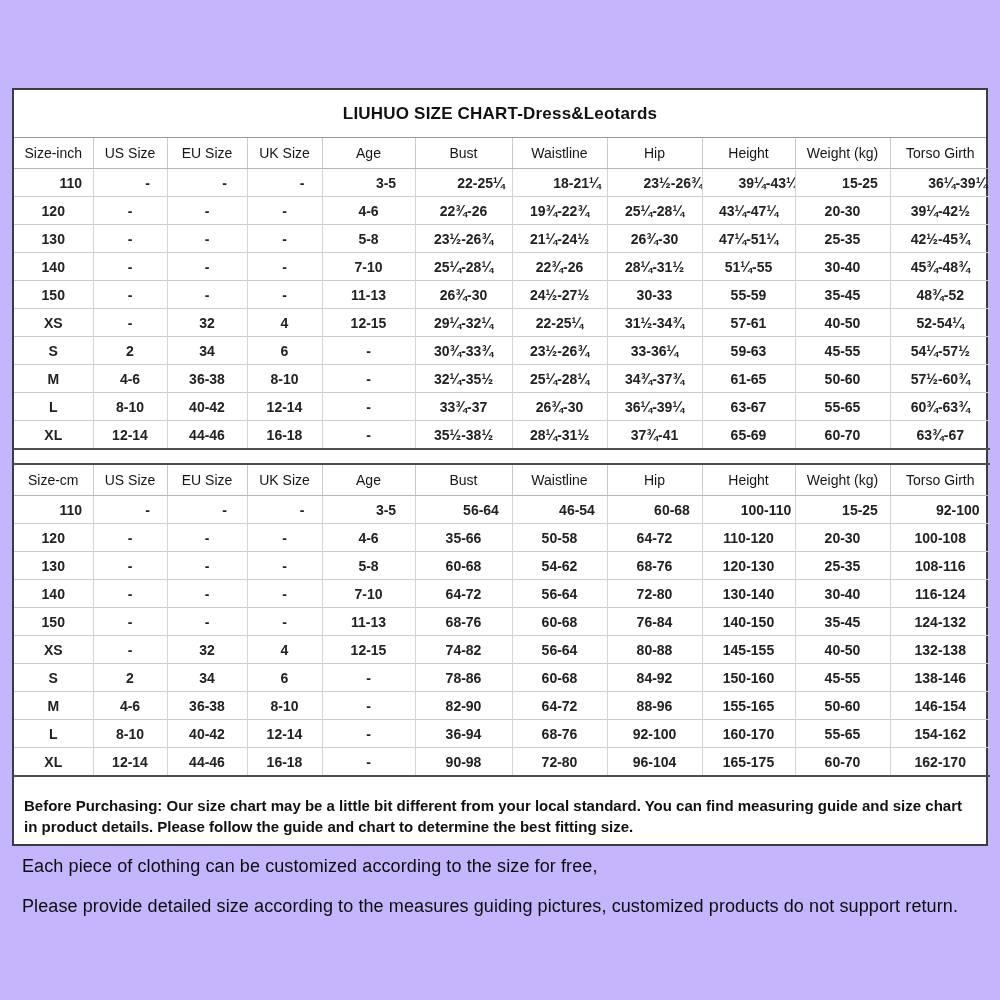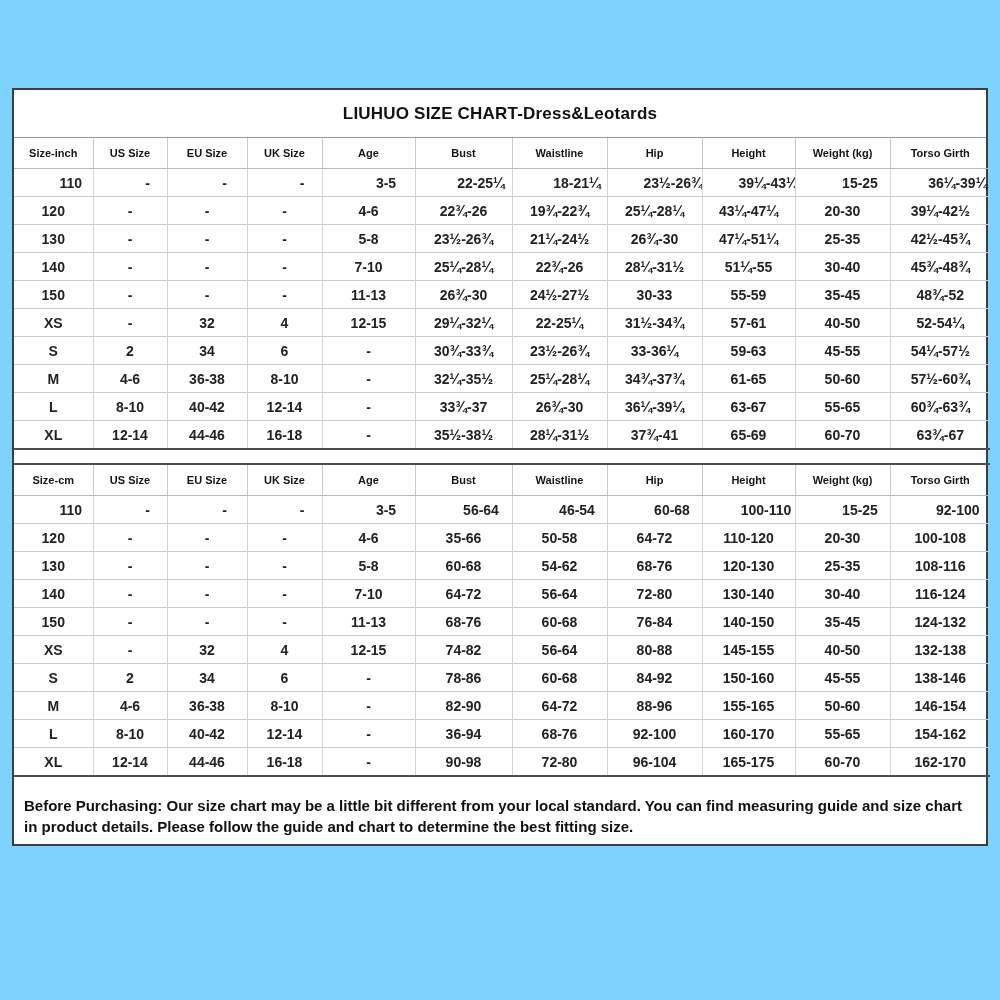--- a/index.html
+++ b/index.html
@@ -8,21 +8,21 @@
     background: #ffffff;
     width: 1000px;
     height: 1000px;
     font-family: "Liberation Sans", "DejaVu Sans", sans-serif;
     color: #1c1c1c;
   }
   .page {
     position: relative;
     width: 1000px;
     height: 1000px;
-    background: #7dd3fc;
+    background: #c4b5fd;
     overflow: hidden;
   }
   .chart-box {
     position: absolute;
     left: 12px;
     top: 88px;
     width: 976px;
     box-sizing: border-box;
     border: 2px solid #3d3d3d;
     background: #ffffff;
@@ -37,22 +37,22 @@
     color: #111111;
     border-bottom: 1px solid #999999;
   }
   table.size-table {
     border-collapse: collapse;
     width: 100%;
     table-layout: fixed;
   }
   table.size-table th {
     height: 30px;
-    font-size: 11px;
-    font-weight: bold;
+    font-size: 14px;
+    font-weight: normal;
     text-align: center;
     color: #151515;
     border-left: 1px solid #c9c9c9;
     border-bottom: 1px solid #b8b8b8;
     padding: 0 1px;
     overflow: hidden;
     white-space: nowrap;
   }
   table.size-table td {
     height: 27px;
@@ -428,14 +428,18 @@
             <td>60-70</td>
             <td>162-170</td>
           </tr>
         </tbody>
     </table>
 
     <div class="purchase-note">Before Purchasing: Our size chart may be a little bit different from your local standard. You can find measuring guide and size chart in product details. Please follow the guide and chart to determine the best fitting size.</div>
 
   </div>
 
+  <div class="footer-notes">
+    <p>Each piece of clothing can be customized according to the size for free,</p>
+    <p>Please provide detailed size according to the measures guiding pictures, customized products do not support return.</p>
+  </div>
 
 </div>
 
 </body></html>

